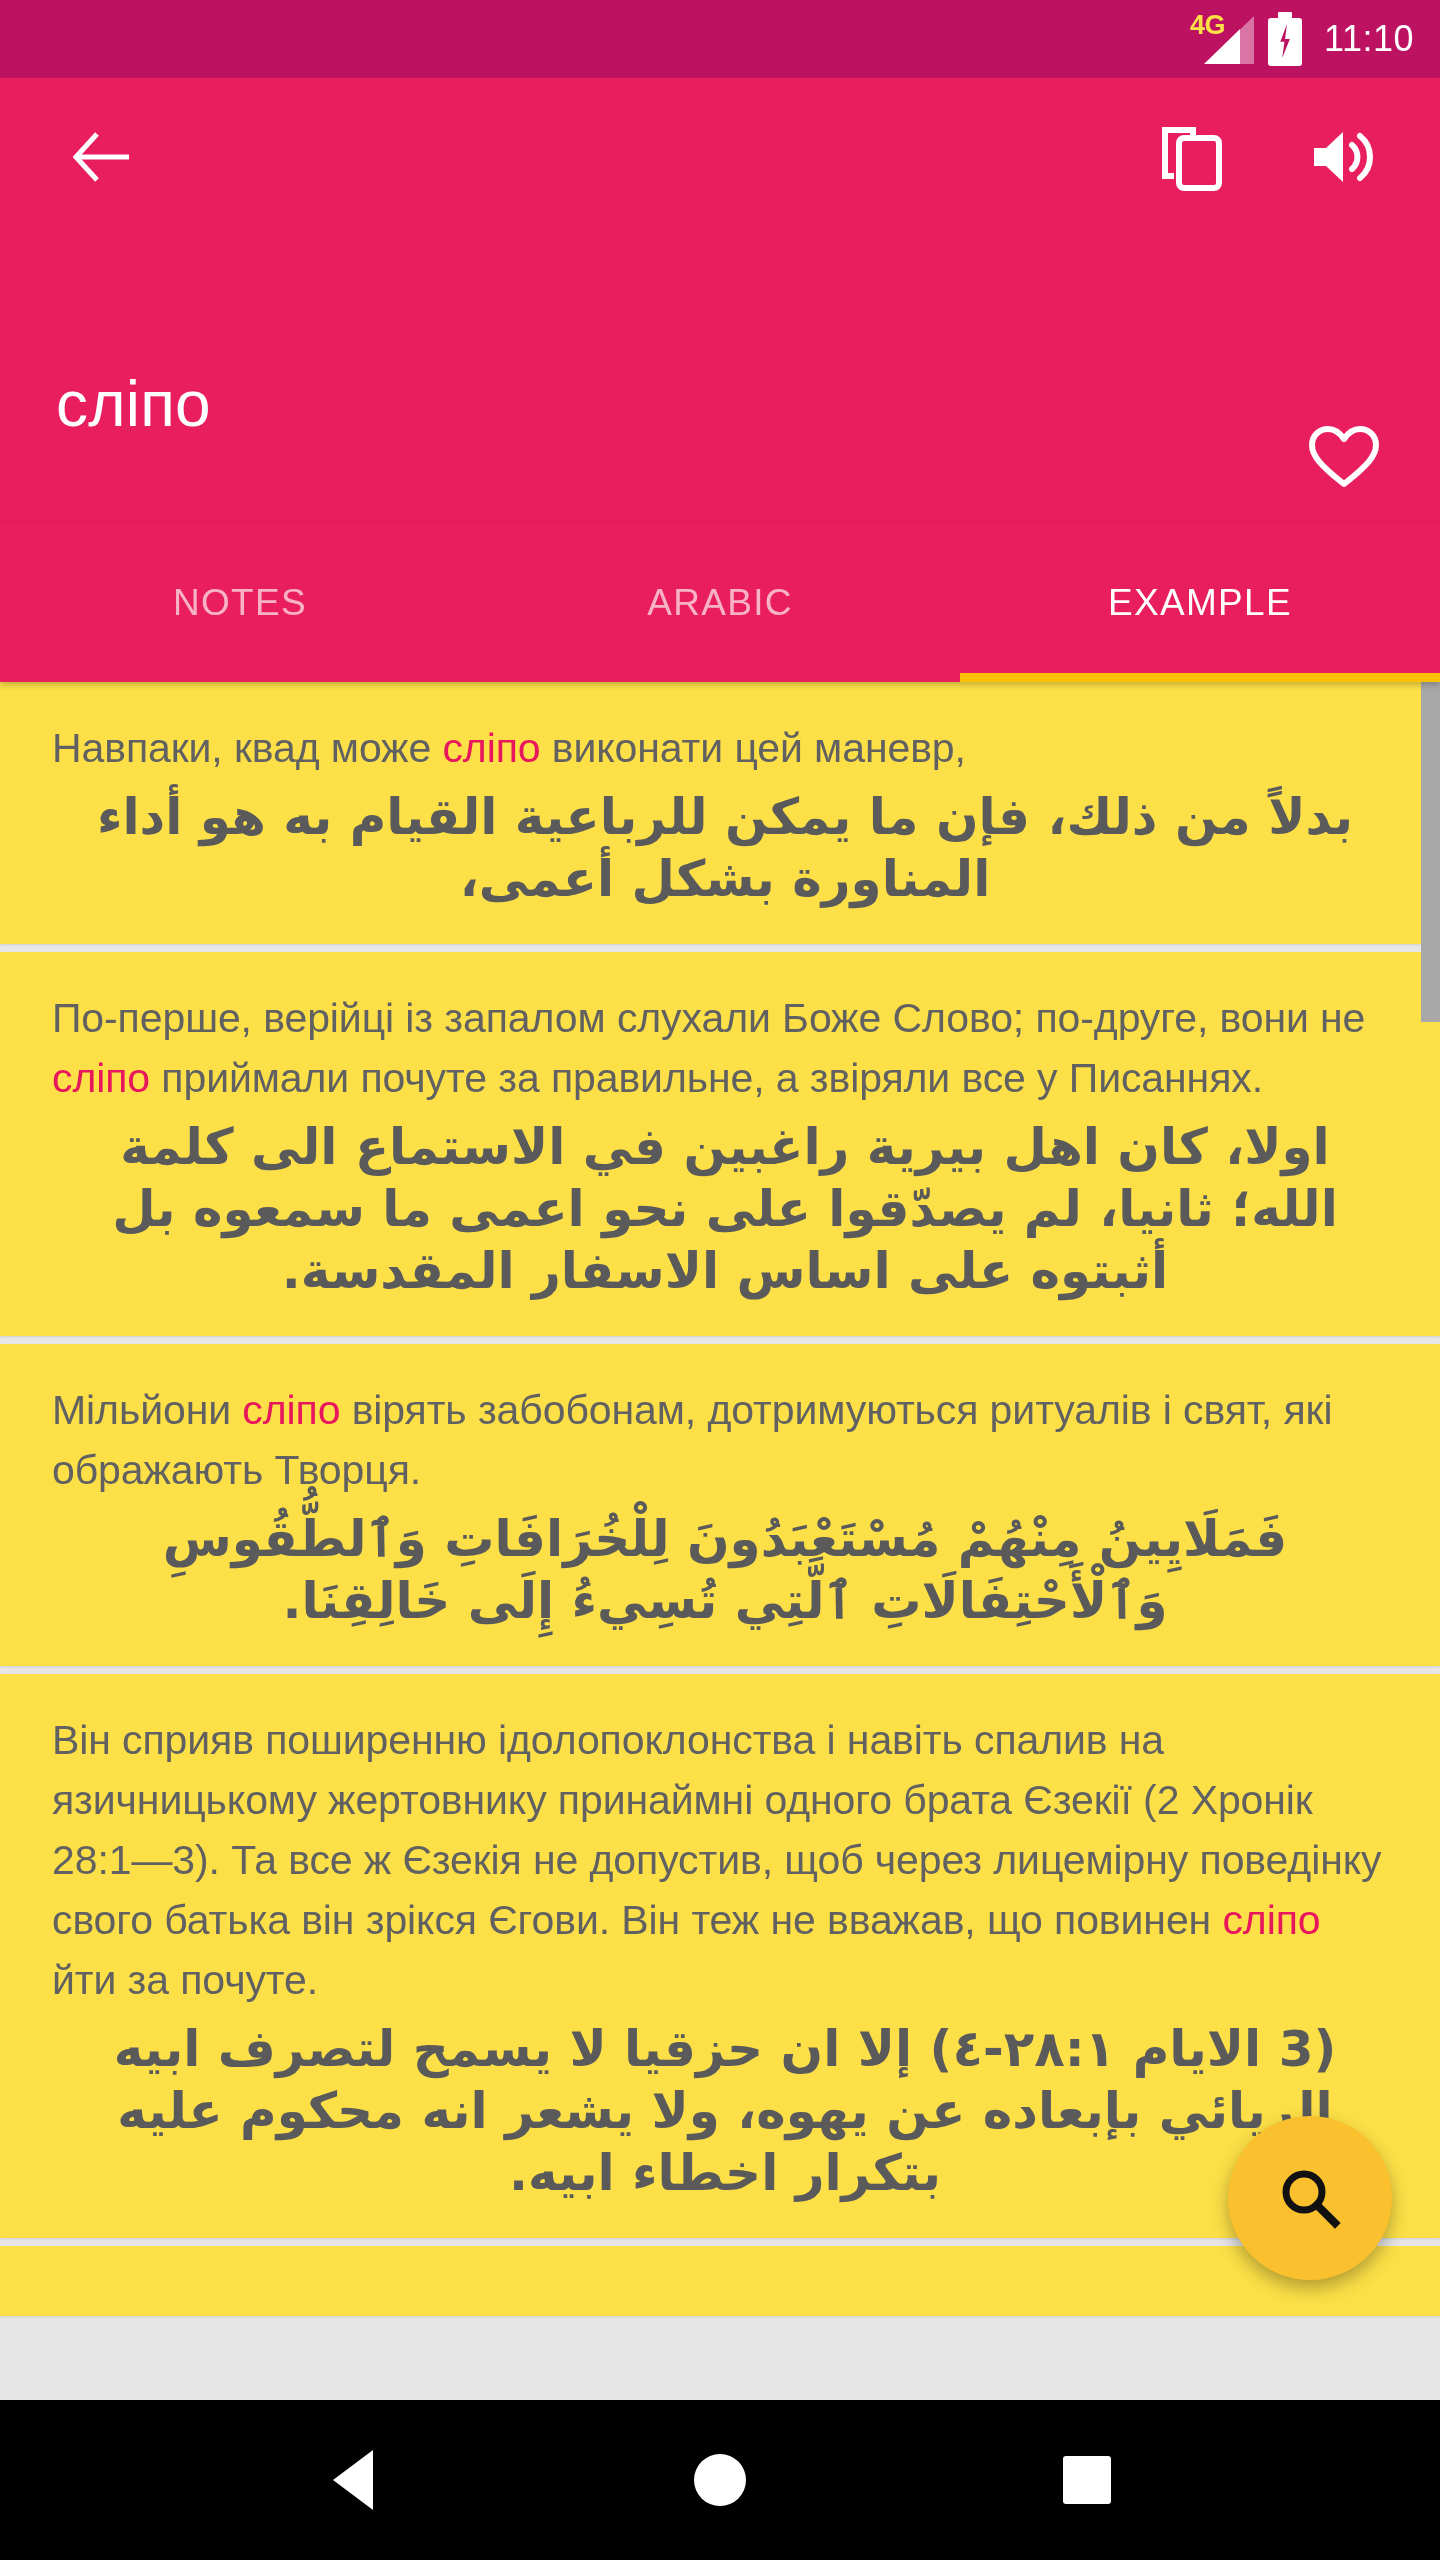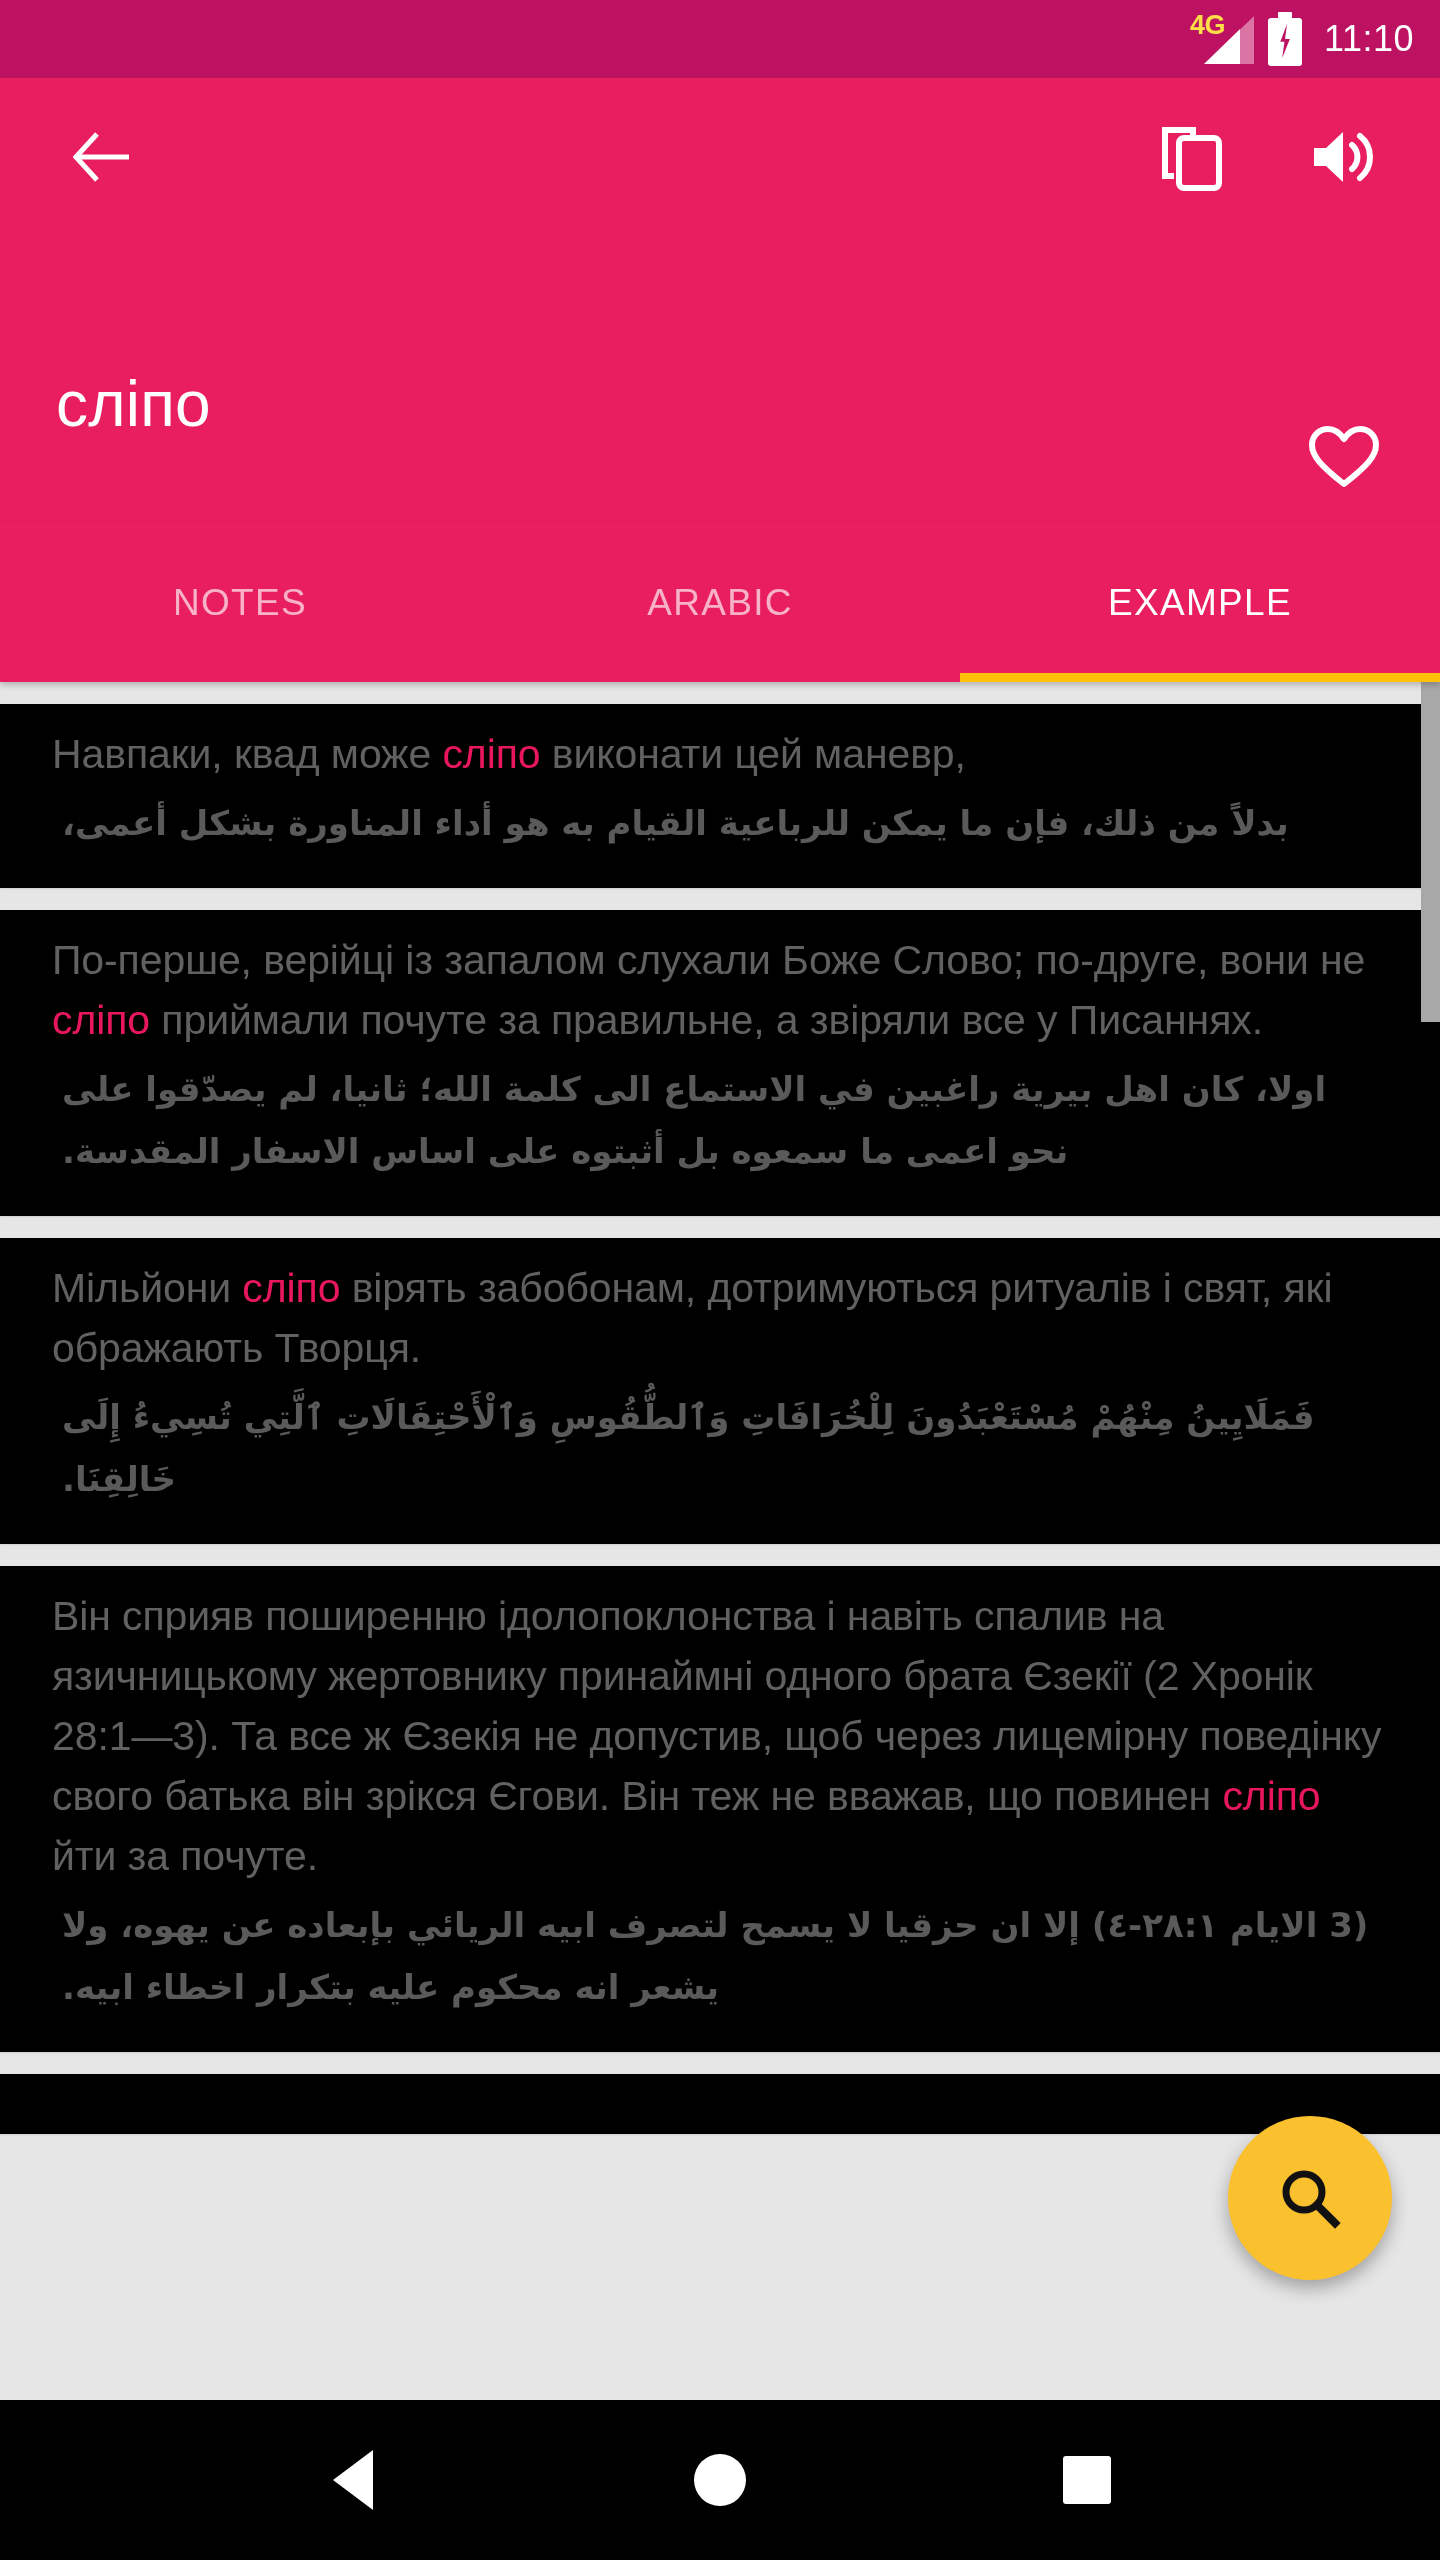--- a/index.html
+++ b/index.html
@@ -196,40 +196,39 @@
     flex: 1 1 auto;
     background: #e6e6e6;
     position: relative;
     overflow: hidden;
   }
   .cards {
     position: absolute;
     inset: 0;
   }
   .card {
-    background: #000000;
+    background: #fde047;
     margin-bottom: 8px;
-    padding: 20px 52px 34px 52px;
+    padding: 36px 52px 34px 52px;
     box-shadow: 0 1px 2px rgba(0,0,0,0.10);
-    margin-top: 22px;
   }
   .uk-line {
     font-size: 41px;
     line-height: 60px;
     color: #616161;
     font-weight: 400;
     letter-spacing: -0.1px;
   }
   .hl { color: #e8175d; }
   .ar-line {
-    font-size: 34px;
+    font-size: 50px;
     line-height: 62px;
     color: #5a5a5a;
     direction: rtl;
-    text-align: left;
+    text-align: center;
     font-weight: 700;
     margin-top: 8px;
     padding-left: 10px;
     font-family: "DejaVu Sans", sans-serif;
   }
 
   
   .scrollbar {
     position: absolute;
     right: 0;

